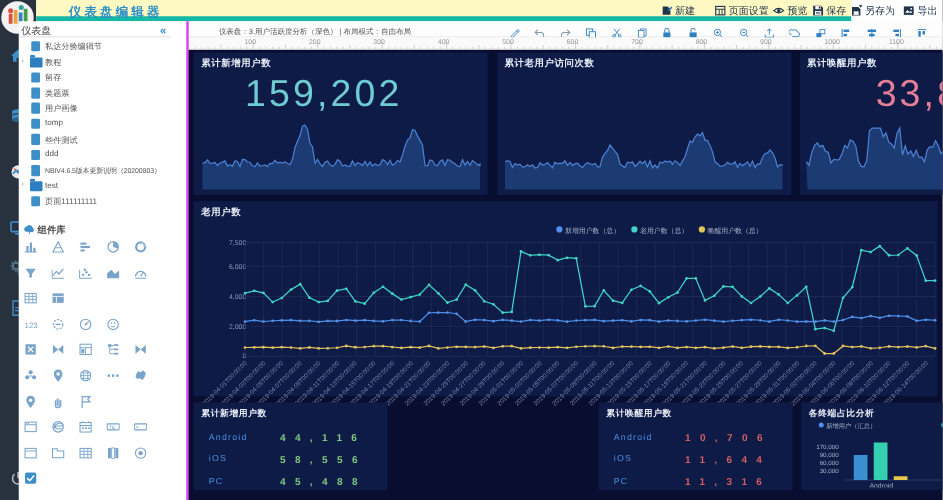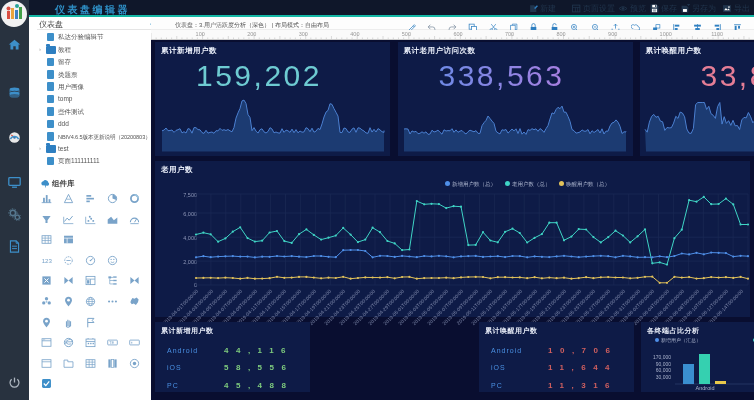--- a/index.html
+++ b/index.html
@@ -5,27 +5,27 @@
 html,body { width:754px; height:400px; overflow:hidden; background:#fff;
   font-family:"Liberation Sans", sans-serif; }
 .abs { position:absolute; }
 
 
 #rail { position:absolute; left:0; top:0; width:29px; height:400px; background:#28323f; }
 #logo { position:absolute; left:1px; top:1px; width:26px; height:26px; border-radius:50%; background:#f2f2f2; }
 .ric { position:absolute; left:8px; width:13px; height:13px; }
 
 
-#hdr { position:absolute; left:29px; top:0; width:725px; height:17px; background:#0f172a; border-bottom:2px solid #14b8a6; }
+#hdr { position:absolute; left:29px; top:0; width:652px; height:17px; background:#fef9c3; border-bottom:4px solid #14b8a6; }
 #hTitle { position:absolute; left:26px; top:3px; font-size:10px; color:#2e8fc6; letter-spacing:2.5px; font-weight:bold; }
 .tbtn { position:absolute; top:3px; height:11px; font-size:8px; color:#20344c; white-space:nowrap; }
 .tbtn svg { vertical-align:-2px; margin-right:2px; }
 
 
-#panel { position:absolute; left:37px; top:17px; width:138px; height:383px; background:#fff; border-right:2px solid #d946ef; }
+#panel { position:absolute; left:15px; top:17px; width:138px; height:383px; background:#fff; border-right:4px solid #d946ef; }
 #pHead { position:absolute; left:0; top:0; width:122px; height:13px; border-bottom:1px solid #e5e5e5; }
 #pHead .t { position:absolute; left:2px; top:2px; font-size:8px; color:#444; }
 #pHead .c { position:absolute; right:4px; top:1.5px; font-size:9px; color:#2e8fc6; font-weight:bold; }
 .trow { position:absolute; left:0; width:122px; height:12.4px; font-size:6.5px; color:#555; white-space:nowrap; }
 .trow .fi { position:absolute; left:10px; top:1.5px; width:7px; height:8.5px; background:#3d8fc9; border-radius:1px; }
 .trow .fo { position:absolute; left:9px; top:2px; width:10px; height:8px; background:#2e7fc1; border-radius:1px; }
 .trow .fo:before { content:""; position:absolute; left:0; top:-1.5px; width:4px; height:2px; background:#2e7fc1; border-radius:1px 1px 0 0; }
 .trow .tx { position:absolute; left:21px; top:2px; }
 .trow .ca { position:absolute; left:2px; top:2px; color:#999; font-size:6px; }
 #compHead { position:absolute; left:4px; top:162px; font-size:7.5px; color:#444; font-weight:bold; }
@@ -579,21 +579,20 @@
 </div>
 
 <div id="canvas">
 
   <div class="card" style="left:4px;top:1.5px;width:235px;height:114.5px">
     <div class="ctitle">累计新增用户数</div>
     <div class="big" style="color:#6ecbd2;left:41px">159,202</div>
   </div>
   <div class="card" style="left:246.5px;top:1.5px;width:235px;height:114.5px">
     <div class="ctitle">累计老用户访问次数</div>
-    <div class="big" style="left:41px;background:linear-gradient(90deg,#6f8ae6,#a77fe0);-webkit-background-clip:text;color:transparent">338,563</div>
   </div>
   <div class="card" style="left:488.5px;top:1.5px;width:235px;height:114.5px">
     <div class="ctitle">累计唤醒用户数</div>
     <div class="big" style="color:#e57e96;left:61px;letter-spacing:2.5px">33,863</div>
   </div>
   <svg class="abs" style="left:0;top:0" width="603" height="120" viewBox="151 40 603 120">
     <path d="M162.0,151.5 L162.0,130.8 L164.0,130.1 L166.0,128.0 L168.0,130.7 L170.0,130.5 L172.0,130.0 L174.0,132.4 L176.0,130.4 L178.0,129.7 L180.0,128.7 L182.0,132.9 L184.0,131.7 L186.0,133.0 L188.0,128.6 L190.0,129.3 L192.0,133.2 L194.0,127.6 L196.0,127.7 L198.0,129.6 L200.0,129.8 L202.0,132.6 L204.0,133.4 L206.0,130.3 L208.0,133.1 L210.0,132.4 L212.0,132.0 L214.0,133.3 L216.0,130.7 L218.0,130.9 L220.0,128.4 L222.0,130.4 L224.0,129.7 L226.0,130.5 L228.0,129.5 L230.0,130.8 L232.0,131.8 L234.0,127.5 L236.0,118.1 L238.0,112.9 L240.0,108.5 L242.0,100.9 L244.0,100.1 L246.0,103.5 L248.0,114.6 L250.0,117.5 L252.0,130.7 L254.0,127.6 L256.0,131.1 L258.0,133.1 L260.0,129.7 L262.0,128.8 L264.0,131.9 L266.0,133.0 L268.0,131.5 L270.0,127.7 L272.0,129.0 L274.0,132.8 L276.0,132.0 L278.0,132.9 L280.0,133.1 L282.0,128.7 L284.0,132.4 L286.0,130.1 L288.0,130.8 L290.0,132.4 L292.0,129.1 L294.0,132.7 L296.0,129.6 L298.0,132.8 L300.0,131.0 L302.0,132.2 L304.0,131.9 L306.0,127.7 L308.0,128.7 L310.0,131.7 L312.0,128.2 L314.0,132.2 L316.0,131.1 L318.0,128.4 L320.0,129.6 L322.0,123.9 L324.0,117.0 L326.0,112.1 L328.0,110.4 L330.0,103.7 L332.0,104.4 L334.0,108.7 L336.0,112.3 L338.0,116.1 L340.0,132.4 L342.0,132.6 L344.0,128.0 L346.0,128.6 L348.0,132.0 L350.0,132.4 L352.0,129.1 L354.0,127.9 L356.0,132.3 L358.0,127.8 L360.0,128.2 L362.0,129.9 L364.0,131.0 L366.0,132.9 L368.0,133.3 L370.0,127.7 L372.0,132.1 L374.0,129.3 L376.0,132.0 L378.0,128.6 L380.0,129.9 L382.0,131.7 L384.0,132.4 L384.0,130.5 L384.0,151.5 Z" fill="#1c3b72"></path>
     <path d="M162.0,130.8 L164.0,130.1 L166.0,128.0 L168.0,130.7 L170.0,130.5 L172.0,130.0 L174.0,132.4 L176.0,130.4 L178.0,129.7 L180.0,128.7 L182.0,132.9 L184.0,131.7 L186.0,133.0 L188.0,128.6 L190.0,129.3 L192.0,133.2 L194.0,127.6 L196.0,127.7 L198.0,129.6 L200.0,129.8 L202.0,132.6 L204.0,133.4 L206.0,130.3 L208.0,133.1 L210.0,132.4 L212.0,132.0 L214.0,133.3 L216.0,130.7 L218.0,130.9 L220.0,128.4 L222.0,130.4 L224.0,129.7 L226.0,130.5 L228.0,129.5 L230.0,130.8 L232.0,131.8 L234.0,127.5 L236.0,118.1 L238.0,112.9 L240.0,108.5 L242.0,100.9 L244.0,100.1 L246.0,103.5 L248.0,114.6 L250.0,117.5 L252.0,130.7 L254.0,127.6 L256.0,131.1 L258.0,133.1 L260.0,129.7 L262.0,128.8 L264.0,131.9 L266.0,133.0 L268.0,131.5 L270.0,127.7 L272.0,129.0 L274.0,132.8 L276.0,132.0 L278.0,132.9 L280.0,133.1 L282.0,128.7 L284.0,132.4 L286.0,130.1 L288.0,130.8 L290.0,132.4 L292.0,129.1 L294.0,132.7 L296.0,129.6 L298.0,132.8 L300.0,131.0 L302.0,132.2 L304.0,131.9 L306.0,127.7 L308.0,128.7 L310.0,131.7 L312.0,128.2 L314.0,132.2 L316.0,131.1 L318.0,128.4 L320.0,129.6 L322.0,123.9 L324.0,117.0 L326.0,112.1 L328.0,110.4 L330.0,103.7 L332.0,104.4 L334.0,108.7 L336.0,112.3 L338.0,116.1 L340.0,132.4 L342.0,132.6 L344.0,128.0 L346.0,128.6 L348.0,132.0 L350.0,132.4 L352.0,129.1 L354.0,127.9 L356.0,132.3 L358.0,127.8 L360.0,128.2 L362.0,129.9 L364.0,131.0 L366.0,132.9 L368.0,133.3 L370.0,127.7 L372.0,132.1 L374.0,129.3 L376.0,132.0 L378.0,128.6 L380.0,129.9 L382.0,131.7 L384.0,132.4 L384.0,130.5 " fill="none" stroke="#4b80d1" stroke-width="1"></path>
     <path d="M404.0,151.5 L404.0,129.0 L406.0,128.8 L408.0,129.1 L410.0,134.0 L412.0,130.9 L414.0,132.0 L416.0,131.3 L418.0,133.7 L420.0,133.3 L422.0,131.8 L424.0,133.2 L426.0,131.8 L428.0,134.4 L430.0,134.0 L432.0,130.2 L434.0,132.0 L436.0,131.4 L438.0,130.1 L440.0,132.3 L442.0,134.2 L444.0,129.8 L446.0,131.0 L448.0,130.6 L450.0,130.8 L452.0,128.7 L454.0,132.3 L456.0,129.9 L458.0,132.3 L460.0,131.1 L462.0,130.5 L464.0,132.6 L466.0,134.0 L468.0,131.7 L470.0,130.2 L472.0,131.0 L474.0,131.8 L476.0,130.6 L478.0,133.4 L480.0,133.4 L482.0,125.7 L484.0,122.7 L486.0,120.4 L488.0,116.0 L490.0,118.5 L492.0,121.1 L494.0,123.4 L496.0,131.2 L498.0,132.9 L500.0,133.9 L502.0,129.8 L504.0,130.3 L506.0,129.5 L508.0,133.1 L510.0,131.2 L512.0,129.0 L514.0,130.9 L516.0,128.8 L518.0,133.5 L520.0,128.6 L522.0,134.2 L524.0,132.0 L526.0,134.4 L528.0,129.6 L530.0,130.4 L532.0,128.7 L534.0,129.7 L536.0,128.8 L538.0,131.3 L540.0,128.6 L542.0,130.0 L544.0,132.4 L546.0,128.7 L548.0,125.6 L550.0,119.0 L552.0,112.9 L554.0,113.9 L556.0,109.6 L558.0,107.3 L560.0,108.7 L562.0,106.1 L564.0,112.2 L566.0,112.2 L568.0,116.4 L570.0,121.3 L572.0,129.5 L574.0,130.7 L576.0,133.1 L578.0,132.7 L580.0,132.0 L582.0,129.9 L584.0,131.2 L586.0,131.2 L588.0,129.5 L590.0,133.8 L592.0,130.7 L594.0,132.5 L596.0,131.1 L598.0,129.5 L600.0,133.0 L602.0,128.8 L604.0,134.0 L606.0,131.1 L608.0,131.2 L610.0,126.0 L612.0,123.0 L614.0,122.3 L616.0,119.9 L618.0,122.2 L620.0,126.3 L622.0,133.5 L624.0,131.8 L626.0,132.0 L626.0,131.5 L626.0,151.5 Z" fill="#1c3b72"></path>
     <path d="M404.0,129.0 L406.0,128.8 L408.0,129.1 L410.0,134.0 L412.0,130.9 L414.0,132.0 L416.0,131.3 L418.0,133.7 L420.0,133.3 L422.0,131.8 L424.0,133.2 L426.0,131.8 L428.0,134.4 L430.0,134.0 L432.0,130.2 L434.0,132.0 L436.0,131.4 L438.0,130.1 L440.0,132.3 L442.0,134.2 L444.0,129.8 L446.0,131.0 L448.0,130.6 L450.0,130.8 L452.0,128.7 L454.0,132.3 L456.0,129.9 L458.0,132.3 L460.0,131.1 L462.0,130.5 L464.0,132.6 L466.0,134.0 L468.0,131.7 L470.0,130.2 L472.0,131.0 L474.0,131.8 L476.0,130.6 L478.0,133.4 L480.0,133.4 L482.0,125.7 L484.0,122.7 L486.0,120.4 L488.0,116.0 L490.0,118.5 L492.0,121.1 L494.0,123.4 L496.0,131.2 L498.0,132.9 L500.0,133.9 L502.0,129.8 L504.0,130.3 L506.0,129.5 L508.0,133.1 L510.0,131.2 L512.0,129.0 L514.0,130.9 L516.0,128.8 L518.0,133.5 L520.0,128.6 L522.0,134.2 L524.0,132.0 L526.0,134.4 L528.0,129.6 L530.0,130.4 L532.0,128.7 L534.0,129.7 L536.0,128.8 L538.0,131.3 L540.0,128.6 L542.0,130.0 L544.0,132.4 L546.0,128.7 L548.0,125.6 L550.0,119.0 L552.0,112.9 L554.0,113.9 L556.0,109.6 L558.0,107.3 L560.0,108.7 L562.0,106.1 L564.0,112.2 L566.0,112.2 L568.0,116.4 L570.0,121.3 L572.0,129.5 L574.0,130.7 L576.0,133.1 L578.0,132.7 L580.0,132.0 L582.0,129.9 L584.0,131.2 L586.0,131.2 L588.0,129.5 L590.0,133.8 L592.0,130.7 L594.0,132.5 L596.0,131.1 L598.0,129.5 L600.0,133.0 L602.0,128.8 L604.0,134.0 L606.0,131.1 L608.0,131.2 L610.0,126.0 L612.0,123.0 L614.0,122.3 L616.0,119.9 L618.0,122.2 L620.0,126.3 L622.0,133.5 L624.0,131.8 L626.0,132.0 L626.0,131.5 " fill="none" stroke="#4b80d1" stroke-width="1"></path>

